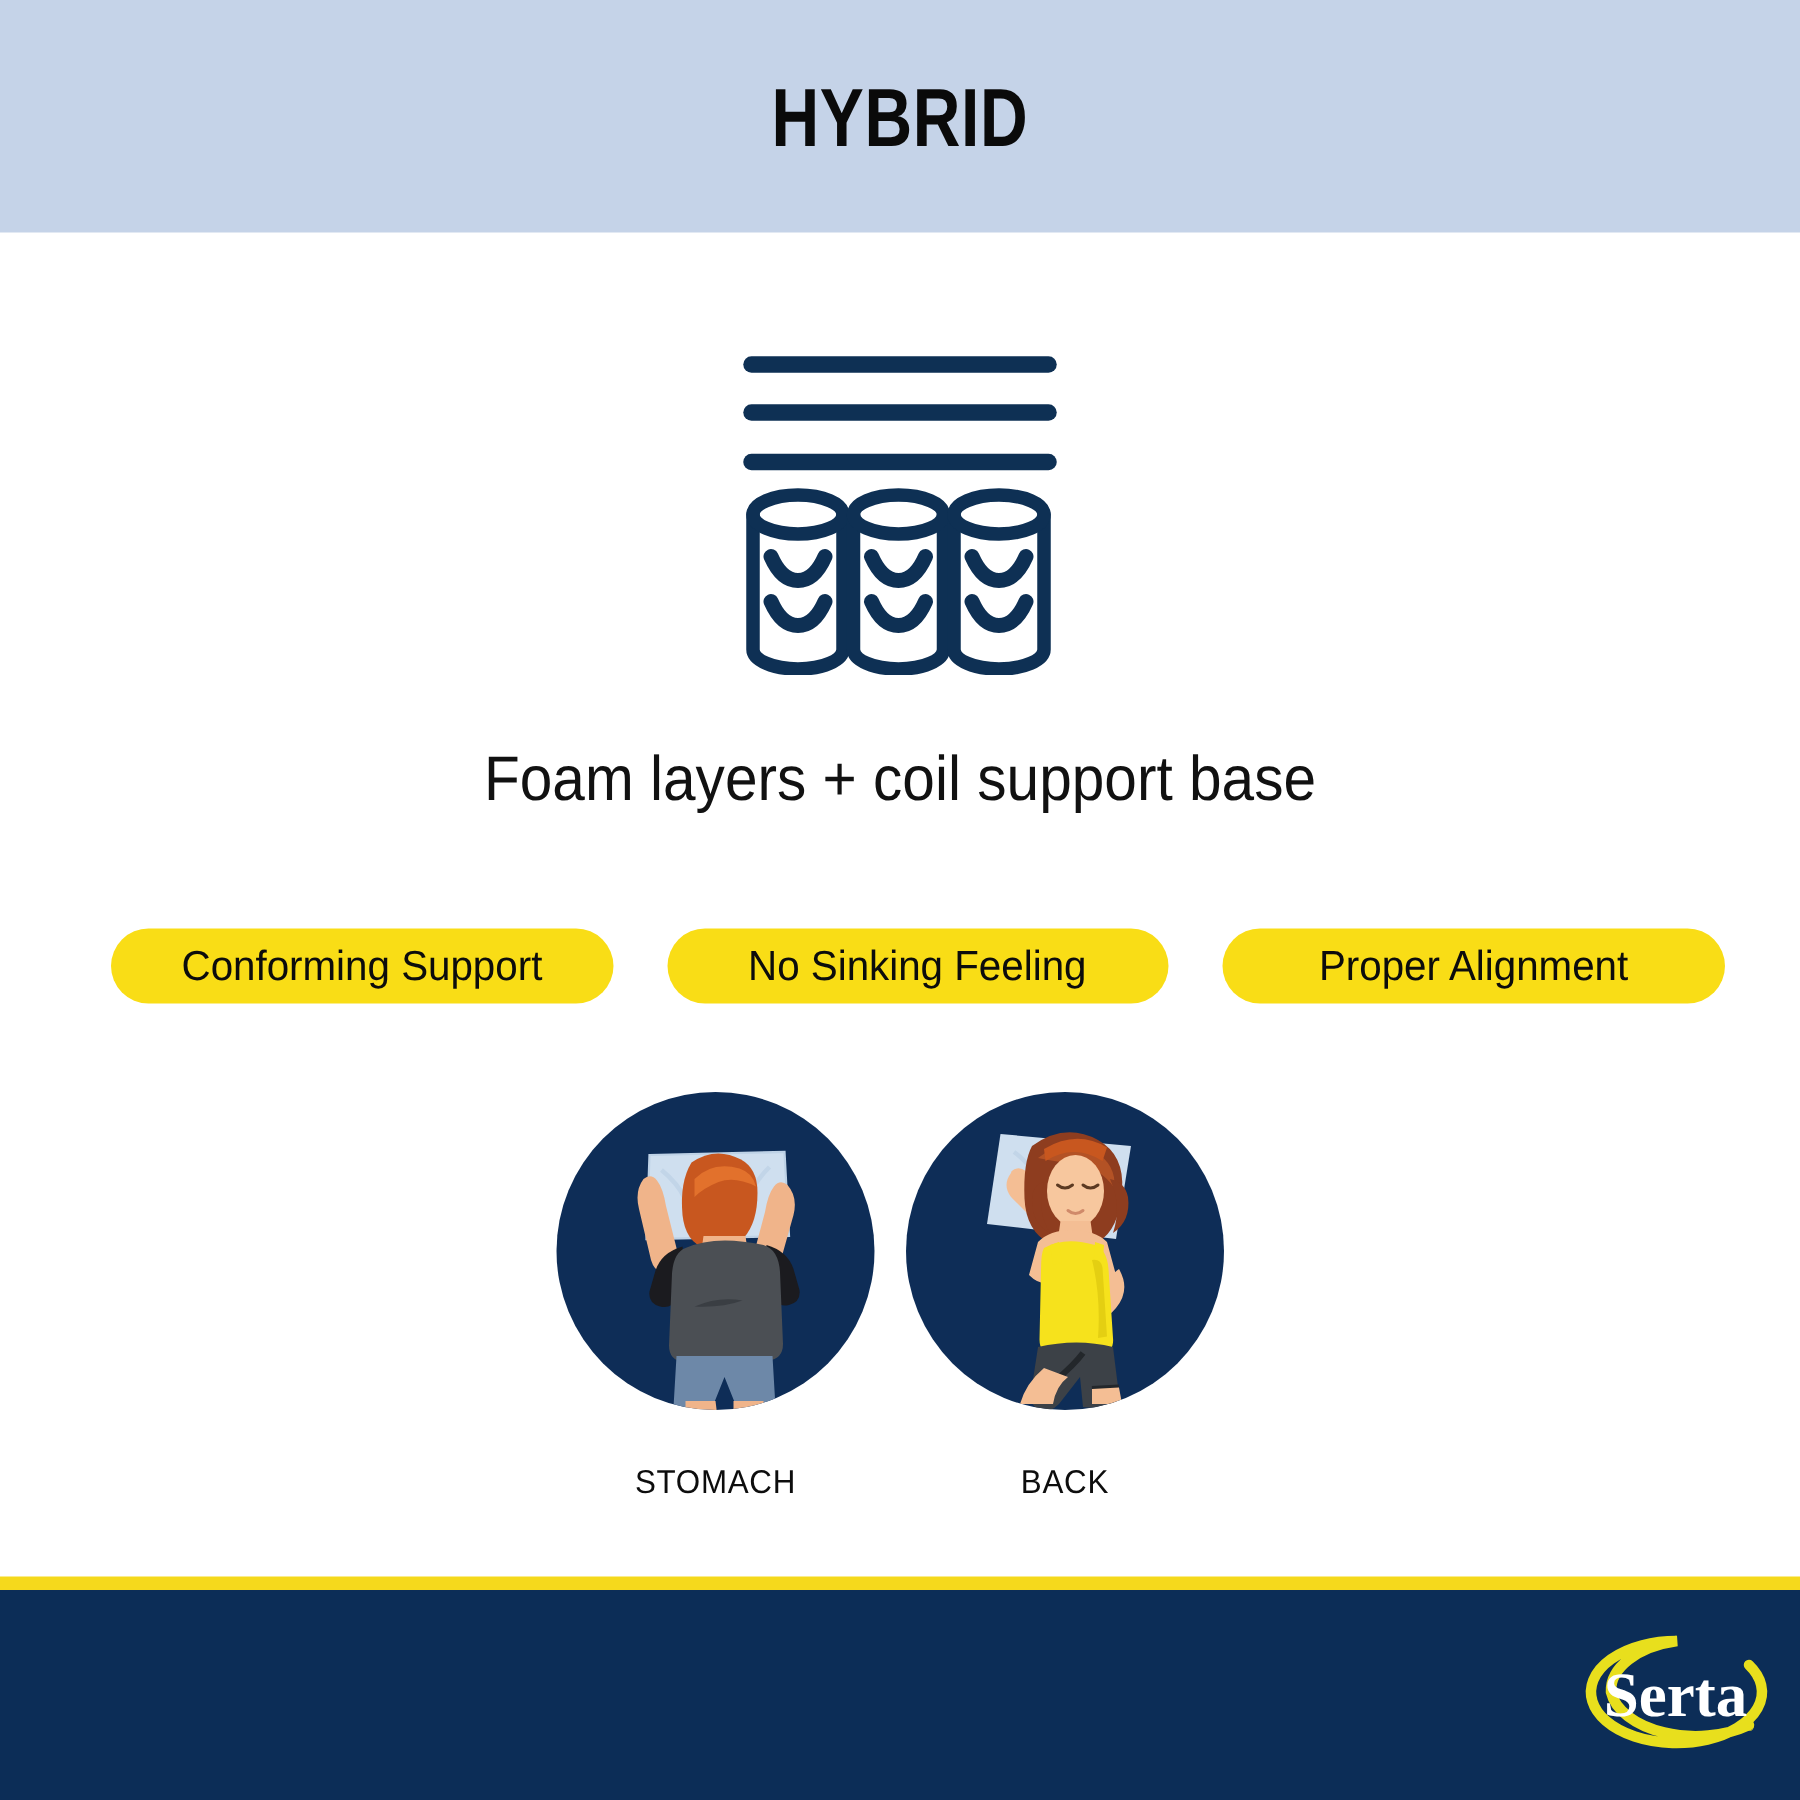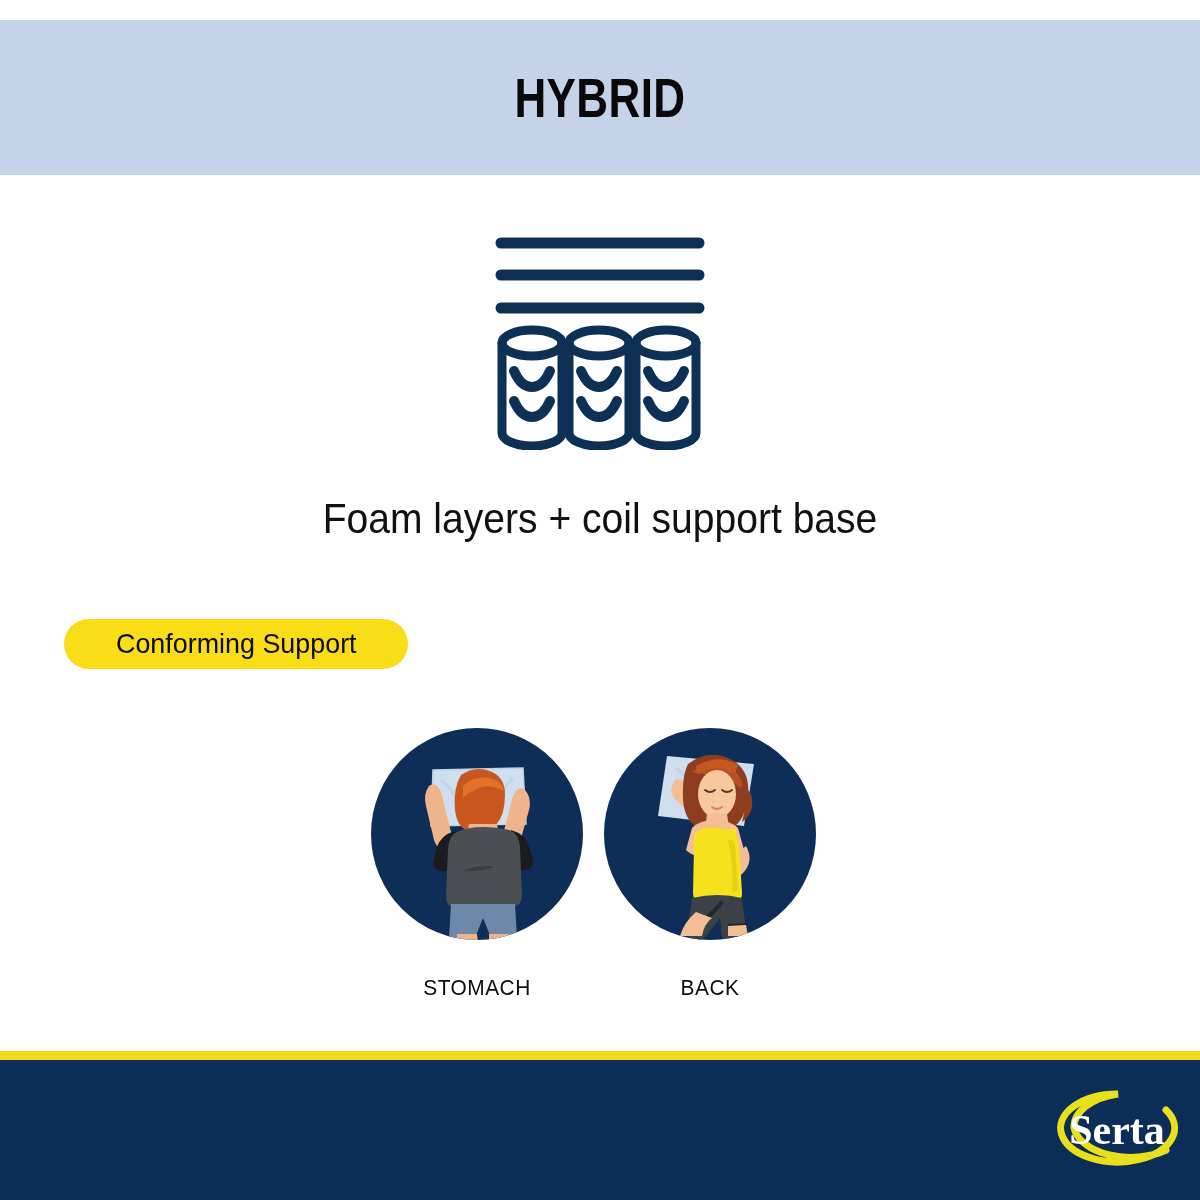--- a/index.html
+++ b/index.html
@@ -18,21 +18,20 @@
   
   .header {
     position: absolute;
     left: 0; top: 0;
     width: 1200px;
     height: 155px;
     background: #c5d3e8;
     display: flex;
     align-items: center;
     justify-content: center;
-    margin-top: 20px;
   }
   .header-title {
     font-family: "Liberation Sans", sans-serif;
     font-size: 55px;
     font-weight: bold;
     color: #0a0a0a;
     letter-spacing: 0.5px;
     transform: scaleX(0.80);
     transform-origin: center;
     line-height: 1;
@@ -62,21 +61,21 @@
     color: #111111;
     letter-spacing: 0px;
     transform: scaleX(0.93);
     transform-origin: center top;
     white-space: nowrap;
   }
 
   
   .pill-row {
     position: absolute;
-    left: 64px;
+    left: 74px;
     top: 619px;
     width: 1076px;
     height: 50px;
     display: flex;
     justify-content: space-between;
     align-items: flex-start;
     gap: 36px;
   }
   .pill {
     background: #f9dd16;
@@ -195,20 +194,26 @@
     </g>
   </svg>
 </div>
 
 <div class="subtitle">Foam layers + coil support base</div>
 
 <div class="pill-row">
   <div class="pill pill-0">
     <span class="pill-label">Conforming Support</span>
   </div>
+  <div class="pill pill-1">
+    <span class="pill-label">No Sinking Feeling</span>
+  </div>
+  <div class="pill pill-2">
+    <span class="pill-label">Proper Alignment</span>
+  </div>
 </div>
 
 <div class="sleepers">
 
   <div class="sleeper sleeper-0">
     <div class="sleeper-circle">
       <svg width="212" height="212" viewBox="0 0 212 212">
 
         <g>
           <path d="M62,42 L152,40 L155,96 L60,98 Z" fill="#cfdfef"></path>

